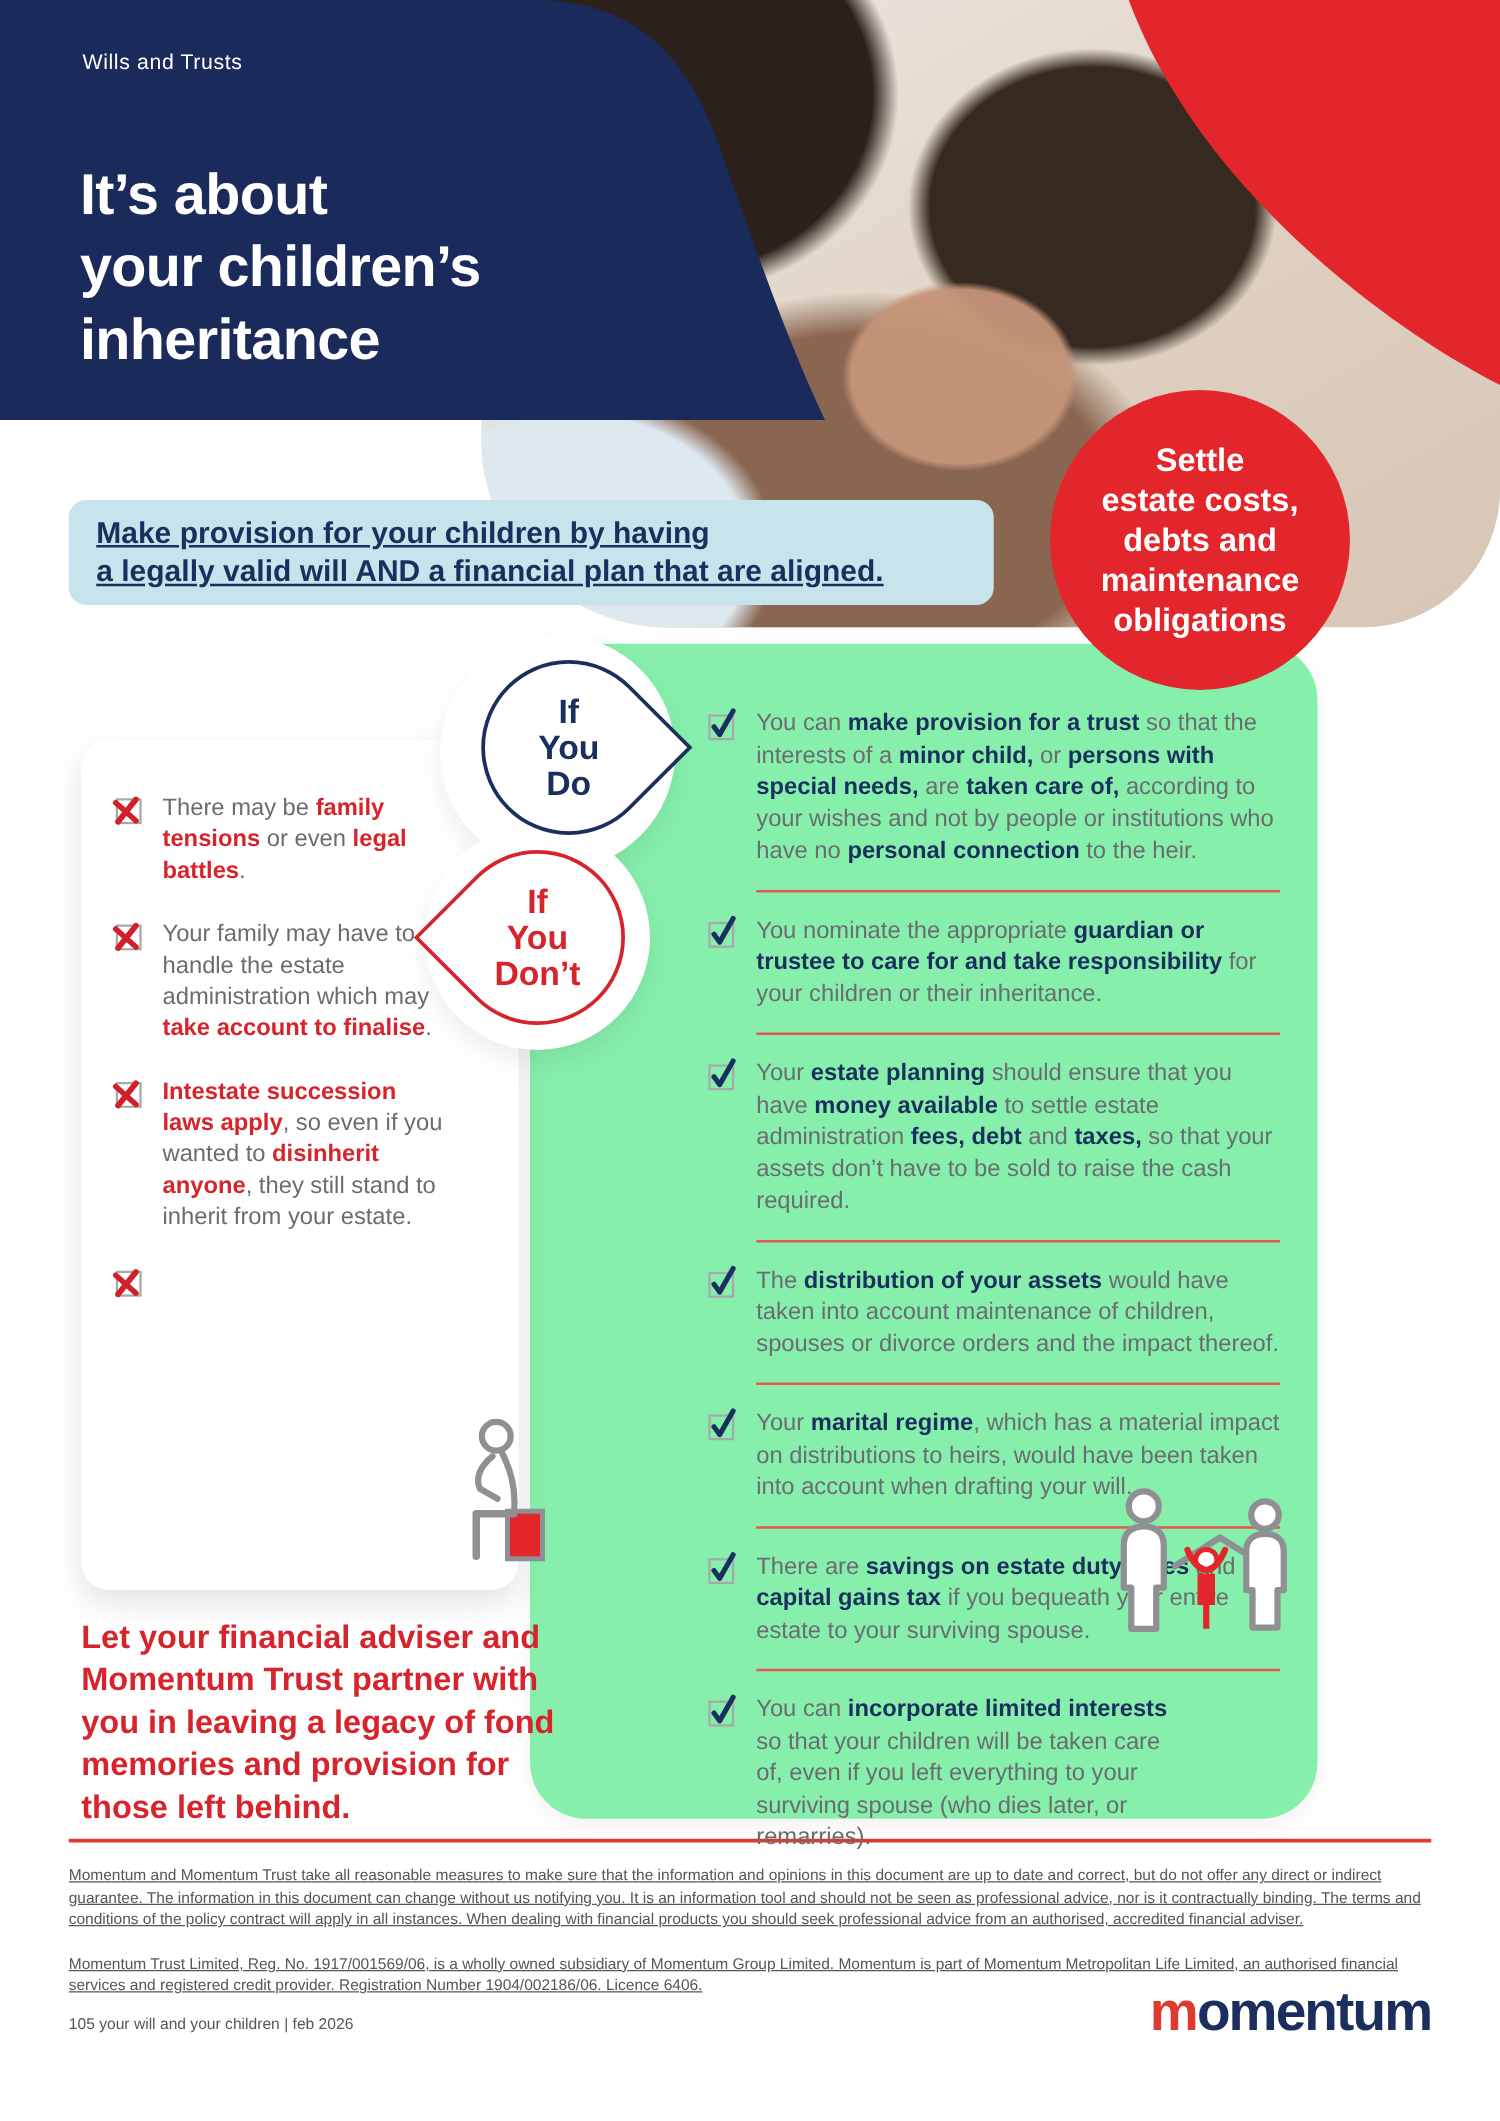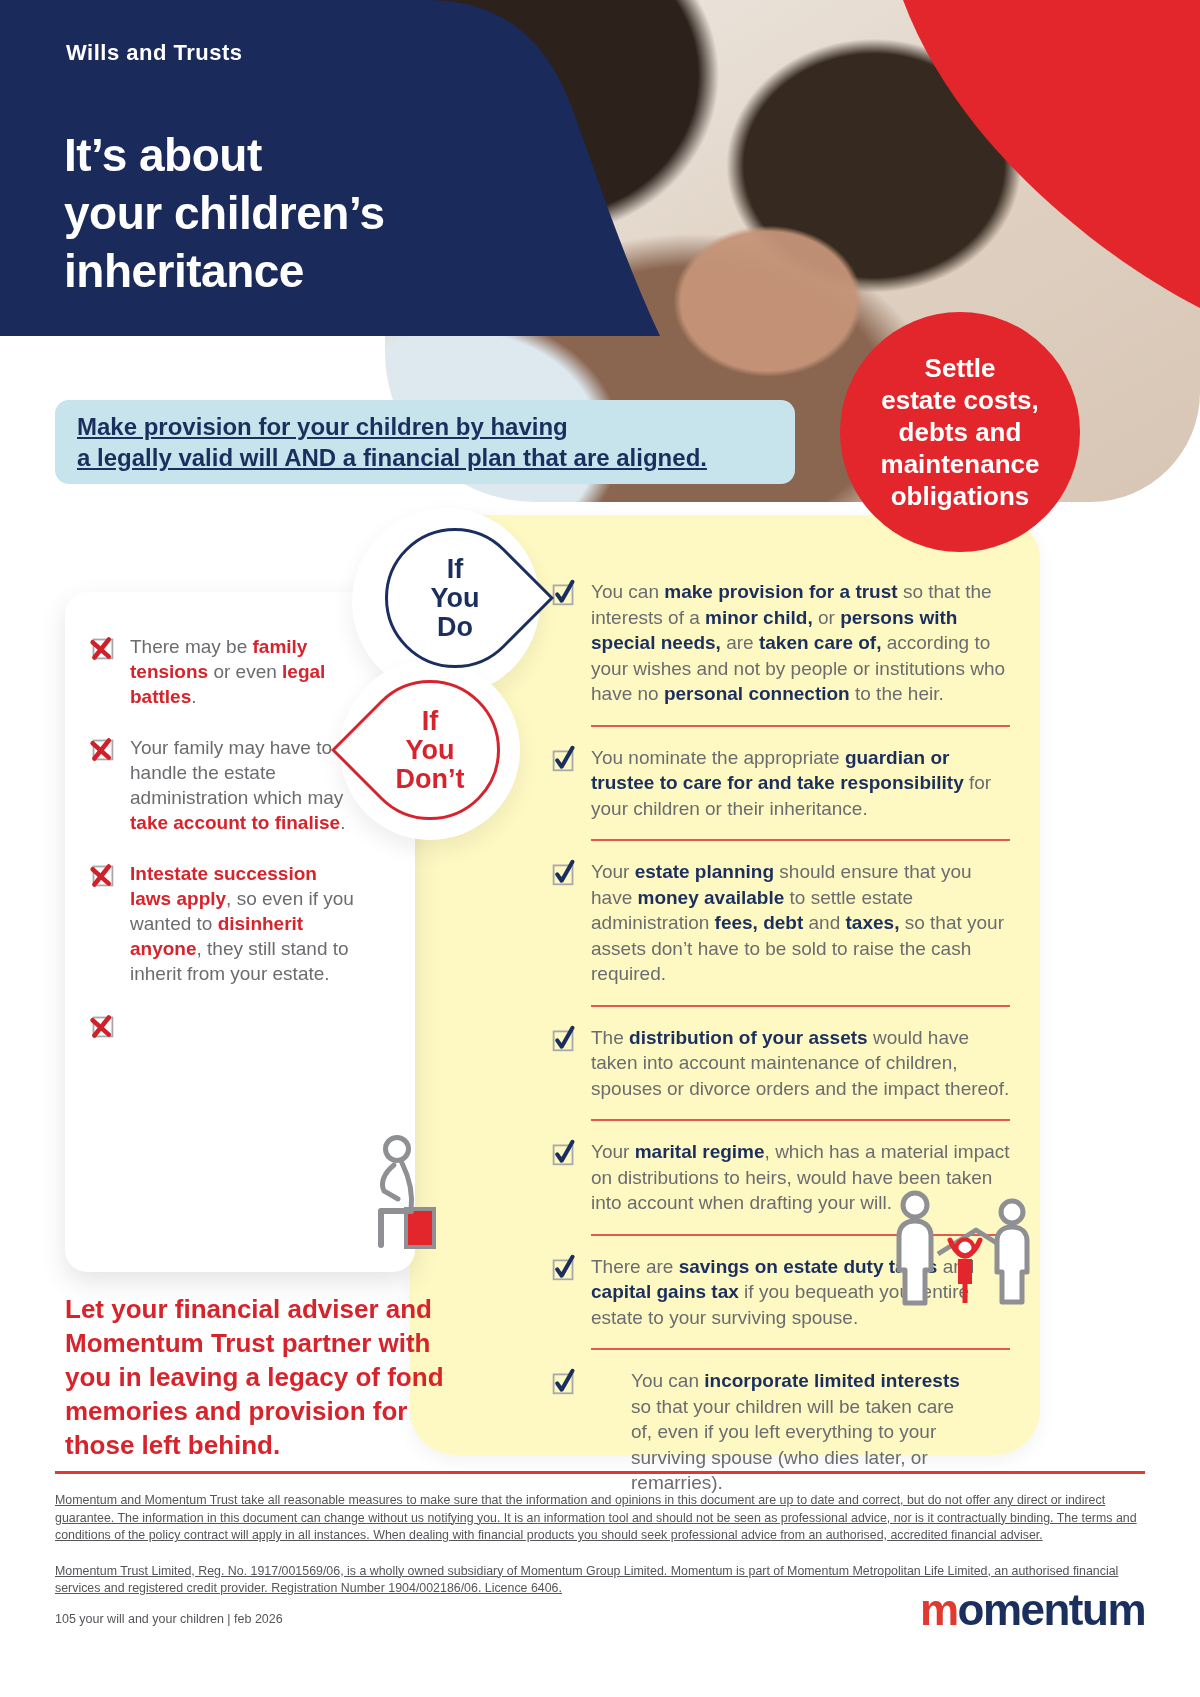--- a/index.html
+++ b/index.html
@@ -10,46 +10,46 @@
   .hero-photo{position:absolute;left:385px;top:0;width:815px;height:502px;z-index:2;
     border-radius:0 0 110px 150px;
     background:
       radial-gradient(150px 120px at 47% 60%, rgba(197,148,120,.95) 58%, rgba(197,148,120,0) 63%),
       radial-gradient(250px 215px at 60% 33%, #362a20 52%, rgba(54,42,32,0) 59%),
       radial-gradient(300px 280px at 20% 15%, #2c221b 50%, rgba(44,34,27,0) 57%),
       radial-gradient(280px 220px at 9% 88%, #dde8ef 50%, rgba(221,232,239,0) 58%),
       radial-gradient(430px 300px at 38% 80%, #8a6650 45%, rgba(138,102,80,0) 56%),
       linear-gradient(150deg,#efeae4,#decfc0 60%,#d8c6b5);}
   .hero-svg{position:absolute;left:0;top:0;z-index:3;pointer-events:none;}
-  .hero-kicker{position:absolute;left:66px;top:40px;z-index:4;color:#fff;font-size:22px;letter-spacing:.5px;font-weight:bold;}
+  .hero-kicker{position:absolute;left:66px;top:40px;z-index:4;color:#fff;font-size:17px;letter-spacing:.5px;}
   .hero-title{position:absolute;left:64px;top:126px;z-index:4;color:#fff;font-size:46px;font-weight:700;
               line-height:58px;white-space:pre-line;letter-spacing:-.5px;}
   .hero-badge{position:absolute;left:840px;top:312px;width:240px;height:240px;border-radius:50%;
               background:#e2262b;z-index:6;display:flex;align-items:center;justify-content:center;
               color:#fff;font-size:26px;font-weight:700;line-height:32px;text-align:center;white-space:pre-line;}
 
   
   .banner{position:absolute;left:55px;top:400px;width:740px;height:84px;background:#c7e3ec;border-radius:14px;
           z-index:5;display:flex;align-items:center;}
   .banner p{margin:0 0 0 22px;color:#1b2f5e;font-size:24px;font-weight:700;line-height:31px;white-space:pre-line;text-decoration:underline;}
 
   
-  .blue-panel{position:absolute;left:410px;top:515px;width:630px;height:940px;background:#fef9c3;
-              border-radius:45px;z-index:1;box-sizing:border-box;padding:64px 30px 30px 140px;
+  .blue-panel{position:absolute;left:424px;top:515px;width:630px;height:940px;background:#86efac;
+              border-radius:45px;z-index:1;box-sizing:border-box;padding:51px 30px 30px 140px;
               box-shadow:0 6px 18px rgba(0,0,0,.05);}
   .white-card{position:absolute;left:65px;top:592px;width:350px;height:680px;background:#fff;border-radius:22px;
               z-index:3;box-sizing:border-box;padding:42px 20px 0 24px;
               box-shadow:0 10px 24px rgba(90,90,90,.16);}
 
   .list-item{display:flex;align-items:flex-start;gap:14px;}
   .white-card .list-item{margin-bottom:26px;}
   .item-text{margin:0;font-size:19px;line-height:25px;color:#6b6c6f;}
   .white-card .item-text{max-width:232px;}
   .blue-panel .item-text{line-height:25.5px;}
-  .narrow .item-text{max-width:335px;margin-left:40px;}
+  .narrow .item-text{max-width:335px;}
   .seg-red{color:#d7242c;font-weight:700;}
   .seg-navy{color:#1b2f5e;font-weight:700;}
   .checkbox{flex:0 0 27px;margin-top:1px;}
   .divider{height:2px;background:#e4594e;margin:18px 0 18px 41px;}
 
   
   .cloud{position:absolute;background:#fff;border-radius:50%;z-index:4;box-shadow:0 10px 22px rgba(0,0,0,.07);}
   .cloud-do{left:352px;top:508px;width:188px;height:188px;}
   .cloud-dont{left:340px;top:660px;width:180px;height:180px;}
   .tear{position:absolute;width:140px;height:140px;background:#fff;box-sizing:border-box;z-index:5;}

